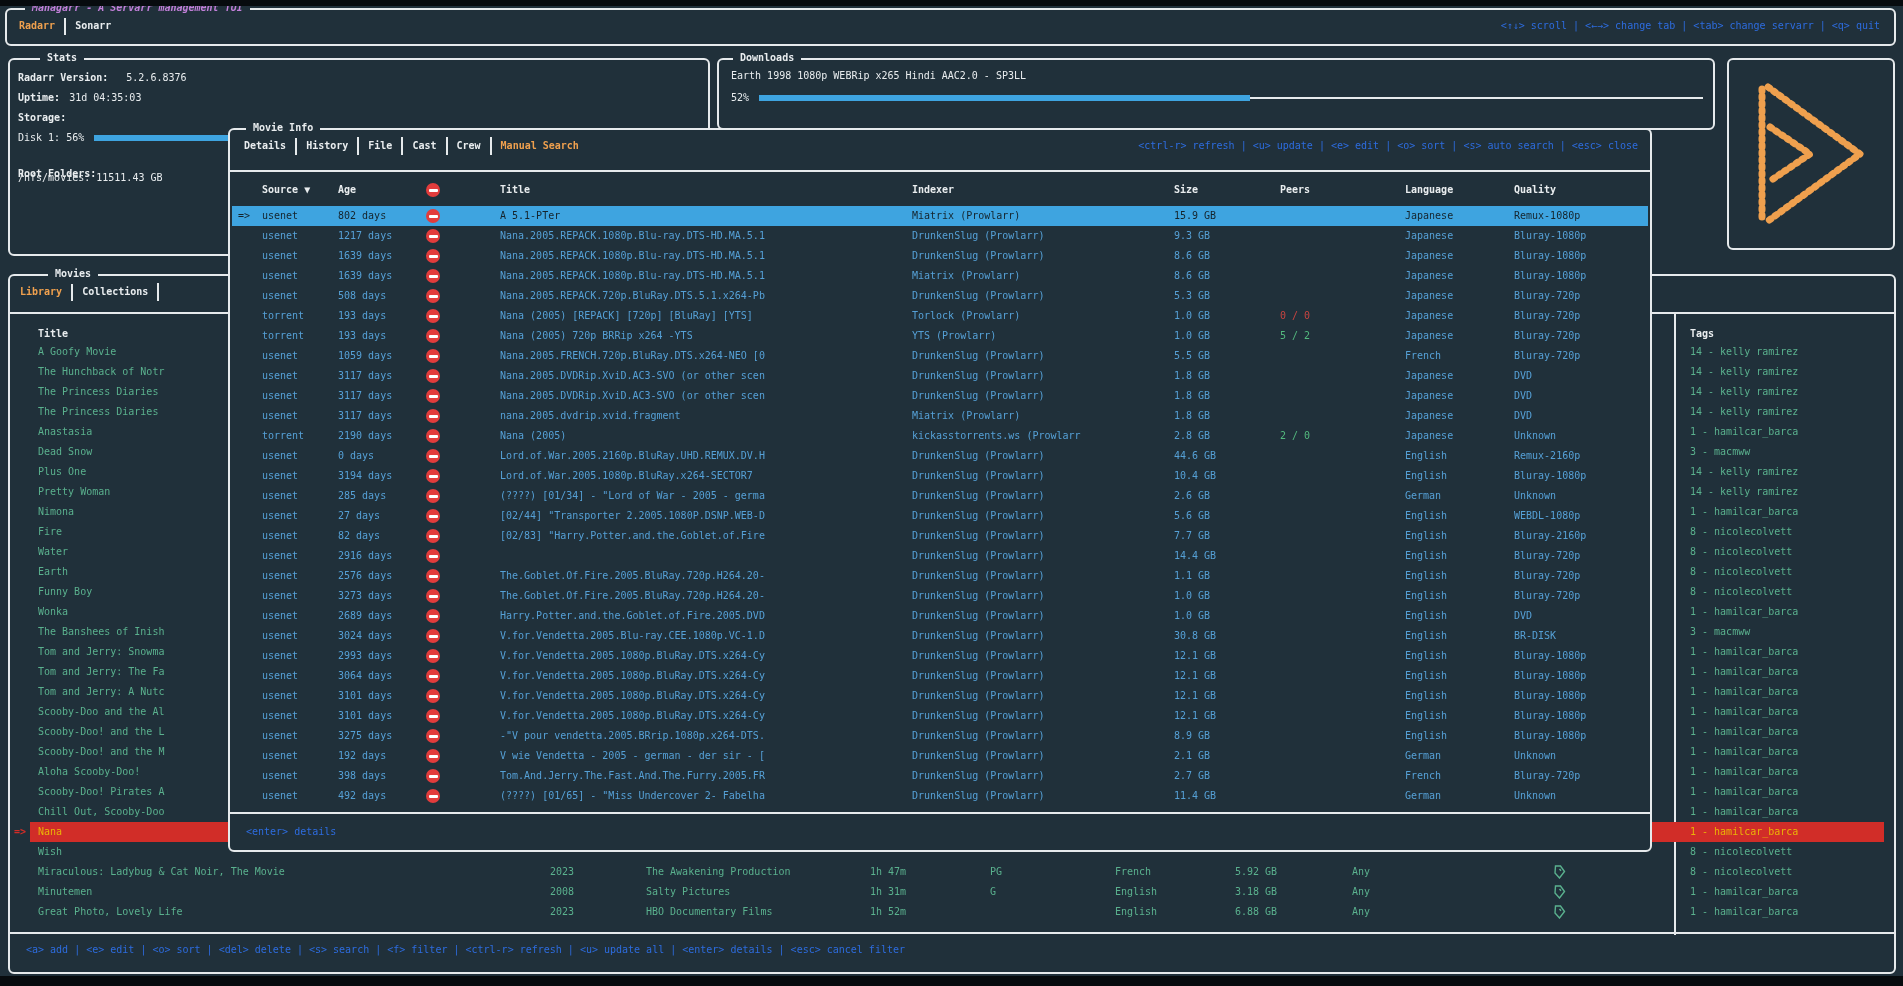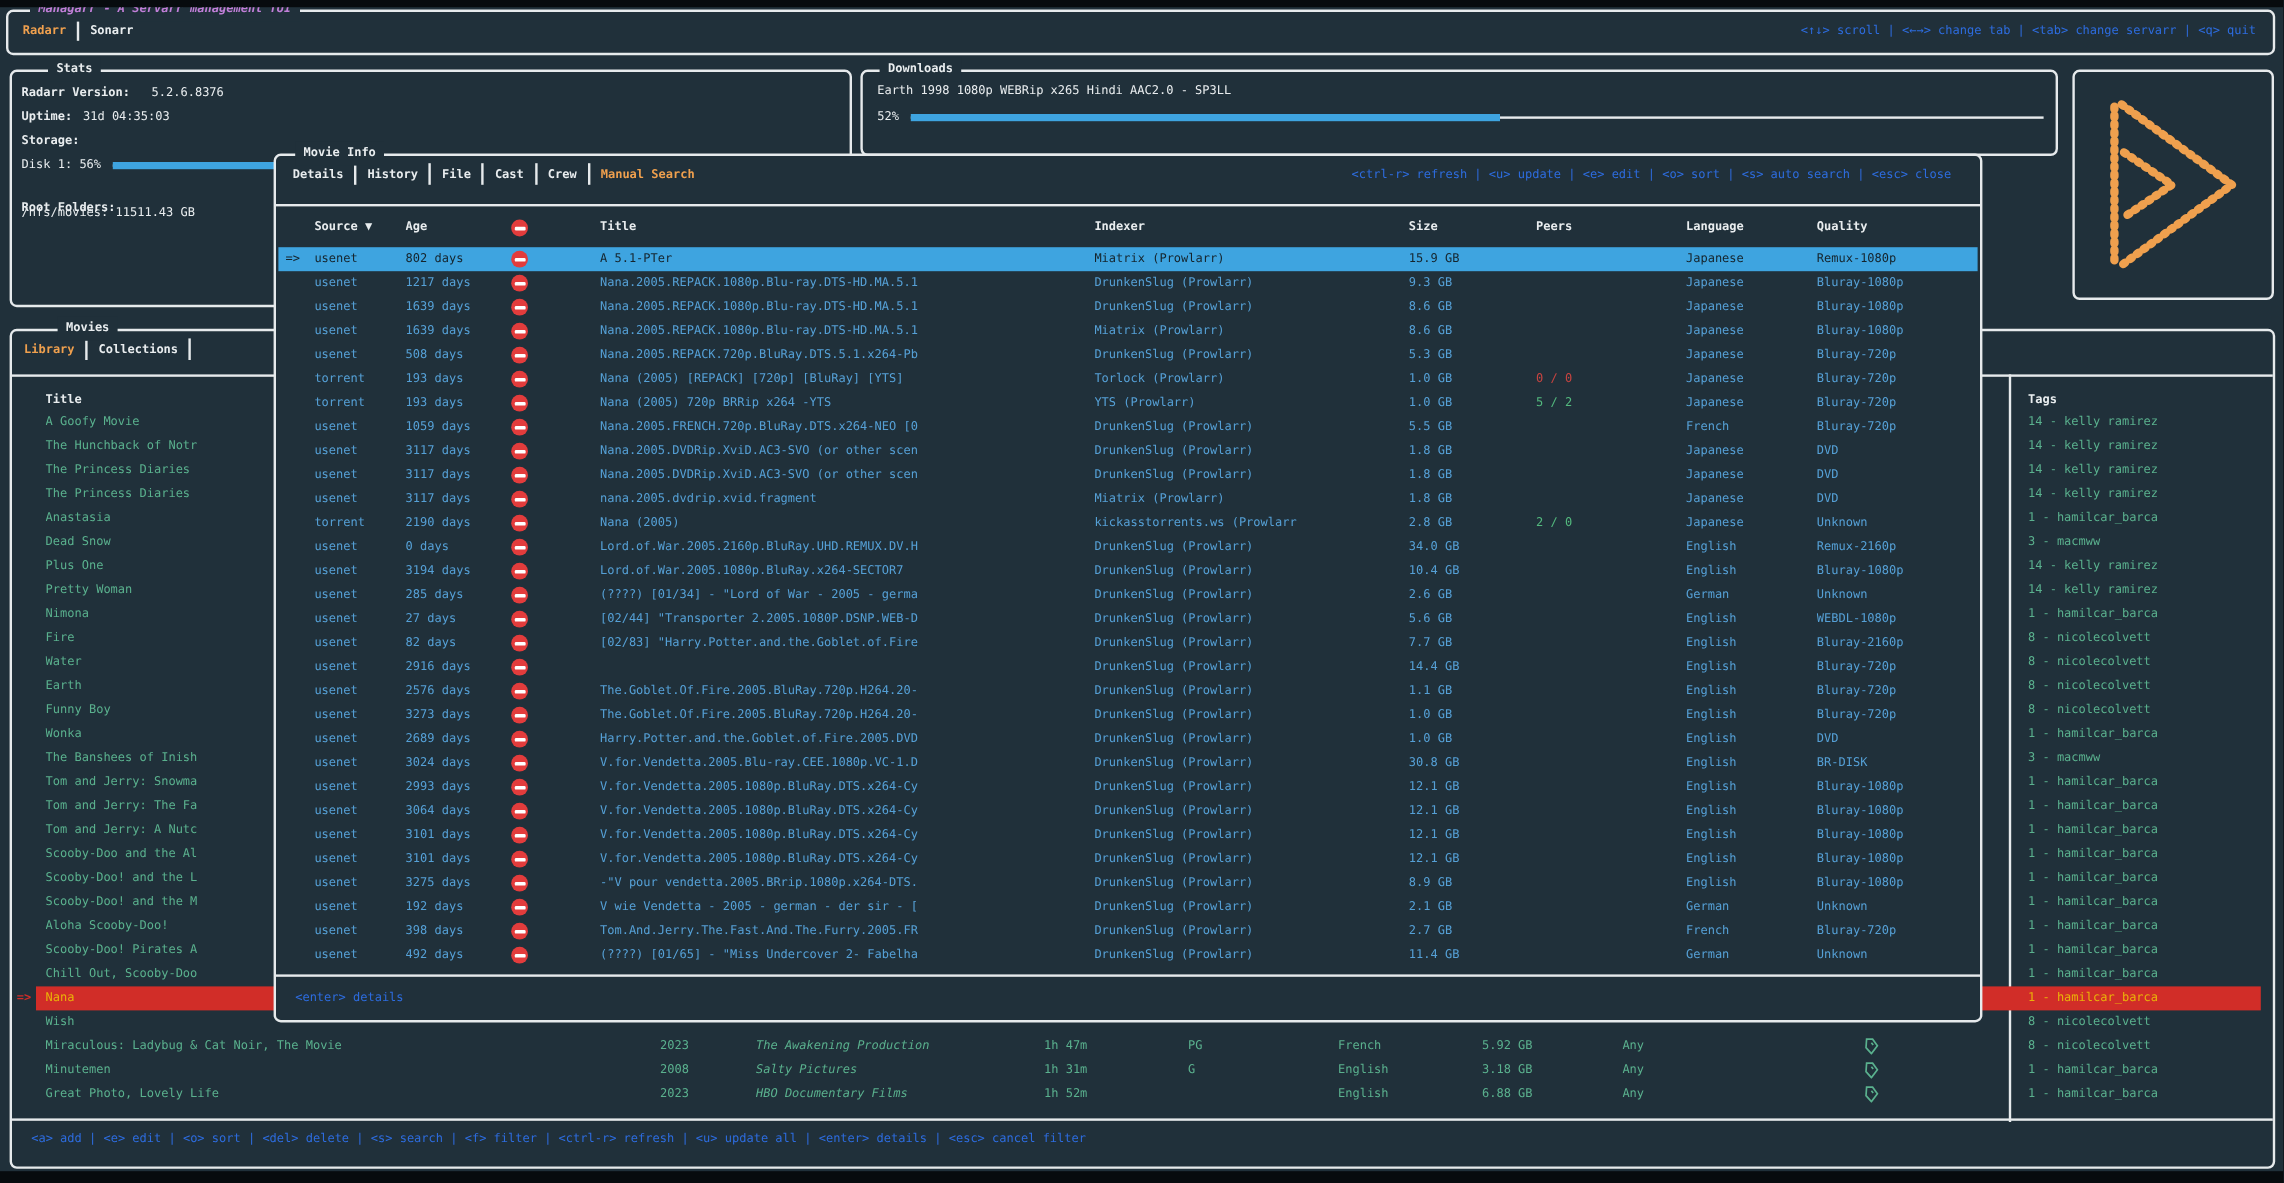--- a/index.html
+++ b/index.html
@@ -54,31 +54,31 @@
   .mhead-tags  { position:absolute; left:1680px; top:48px; font-weight:bold; }
   #movie-rows { position:absolute; left:0; top:0; right:0; }
   .mrow { position:absolute; left:0; width:100%; height:20px; }
   .mrow > span { position:absolute; white-space:nowrap; z-index:1; }
   .mrow.sel::before { content:""; position:absolute; left:20px; right:10px; top:0; bottom:0; background:#d12d28; }
   .mr-marker { left:4px; color:#d12d28; font-weight:bold; }
   .mr-title { left:28px; width:198px; overflow:hidden; color:#5ab18e; }
   .mrow.has-d .mr-title { width:500px; }
   .mrow.sel .mr-title, .mrow.sel .mr-tag { color:#eab308; }
   .mr-tag { left:1680px; width:204px; overflow:hidden; color:#5ab18e; }
-  .mr-year { left:540px; color:#5ab18e; } .mr-studio { left:620px; color:#5ab18e;font-style:italic; }
+  .mr-year { left:540px; color:#5ab18e; } .mr-studio { left:636px; color:#5ab18e; }
   .mr-runtime { left:860px; color:#5ab18e; } .mr-cert { left:980px; color:#5ab18e; }
   .mr-lang { left:1105px; color:#5ab18e; } .mr-size { left:1225px; color:#5ab18e; }
   .mr-qp { left:1342px; color:#5ab18e; } .mr-tagicon { left:1543px; top:3px; }
   .d { display:none; } .mrow.has-d .d { display:inline; }
   #movies .botkeys { position:absolute; left:16px; top:664px; }
 
   
   #modal { left:228px; top:128px; width:1424px; height:724px; z-index:10; }
   #modal .tabrow { position:absolute; left:14px; top:6px; white-space:nowrap; }
-  #modal .keys { position:absolute; right:24px; top:6px; white-space:nowrap; }
+  #modal .keys { position:absolute; right:12px; top:6px; white-space:nowrap; }
   #modal .hline { top:40px; }
   .msrow { position:absolute; left:0; width:100%; height:20px; }
   .msrow > span { position:absolute; white-space:nowrap; z-index:1; }
   .msrow.head > span { font-weight:bold; color:#e9edef; }
   .msrow.sel::before { content:""; position:absolute; left:2px; right:2px; top:0; bottom:0; background:#3ea4e0; }
   .msrow.sel > span { color:#15242c !important; }
   .c-marker { left:8px; }
   .c-source { left:32px; width:82px; overflow:hidden; color:#55a0d6; }
   .c-age { left:108px; width:90px; overflow:hidden; color:#55a0d6; }
   .c-noent { left:196px; top:3px; }
@@ -524,21 +524,21 @@
     <span class="c-lang">Japanese</span>
     <span class="c-quality">Unknown</span>
   </div>
         <div class="msrow" style="top: 316px;">
     <span class="c-marker"></span>
     <span class="c-source">usenet</span>
     <span class="c-age">0 days</span>
     <span class="c-noent"><span class="noent"></span></span>
     <span class="c-title">Lord.of.War.2005.2160p.BluRay.UHD.REMUX.DV.H</span>
     <span class="c-indexer">DrunkenSlug (Prowlarr)</span>
-    <span class="c-size">34.0 GB</span>
+    <span class="c-size">44.6 GB</span>
     <span class="c-peers"></span>
     <span class="c-lang">English</span>
     <span class="c-quality">Remux-2160p</span>
   </div>
         <div class="msrow" style="top: 336px;">
     <span class="c-marker"></span>
     <span class="c-source">usenet</span>
     <span class="c-age">3194 days</span>
     <span class="c-noent"><span class="noent"></span></span>
     <span class="c-title">Lord.of.War.2005.1080p.BluRay.x264-SECTOR7</span>

